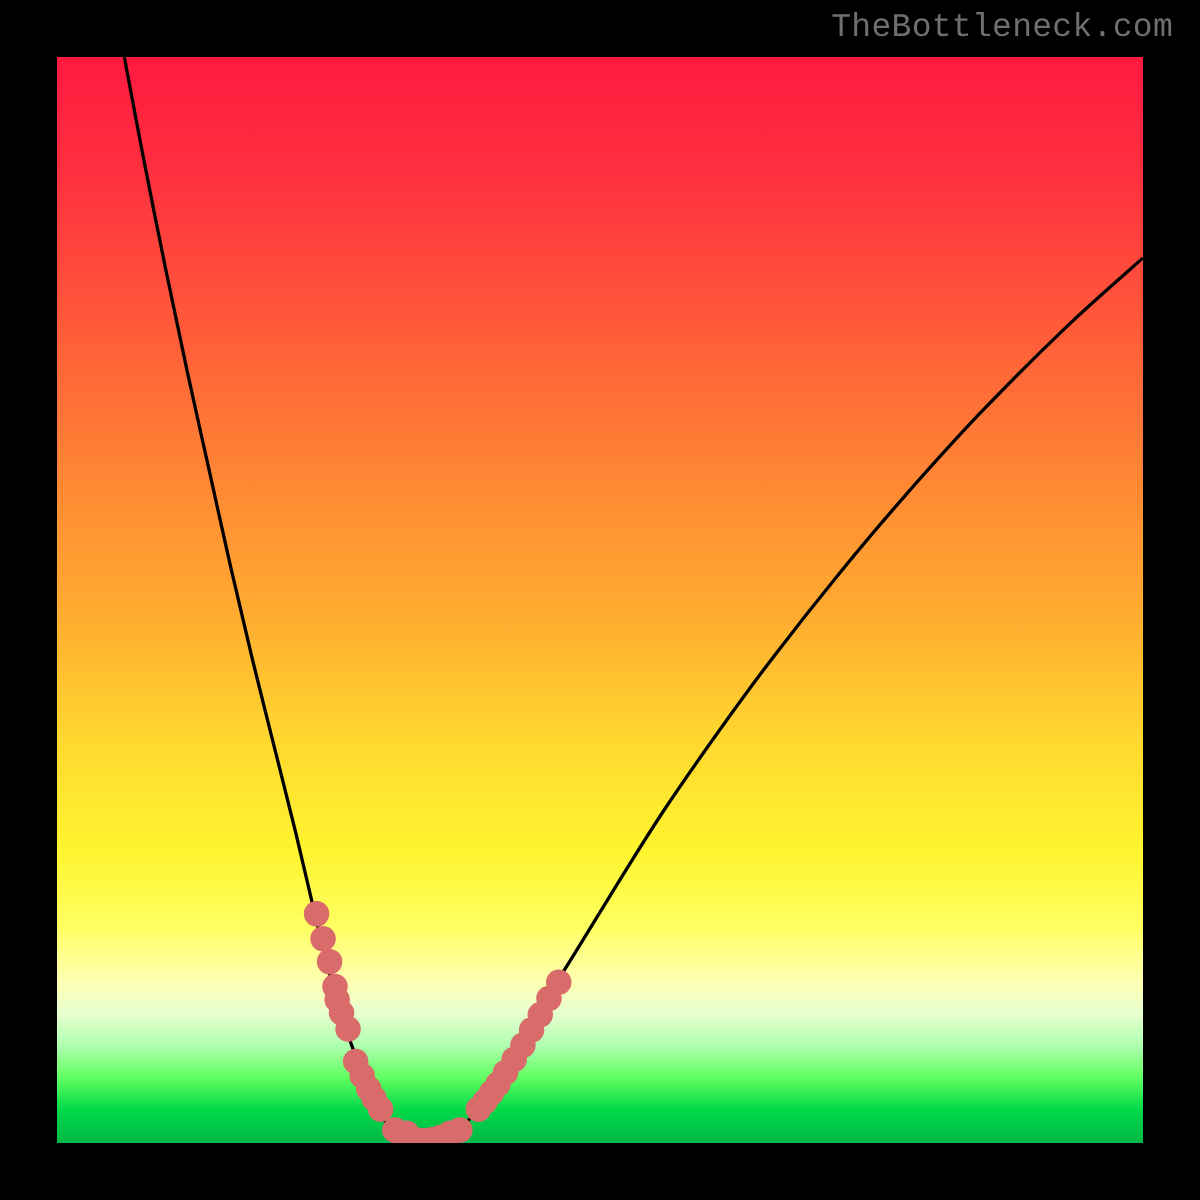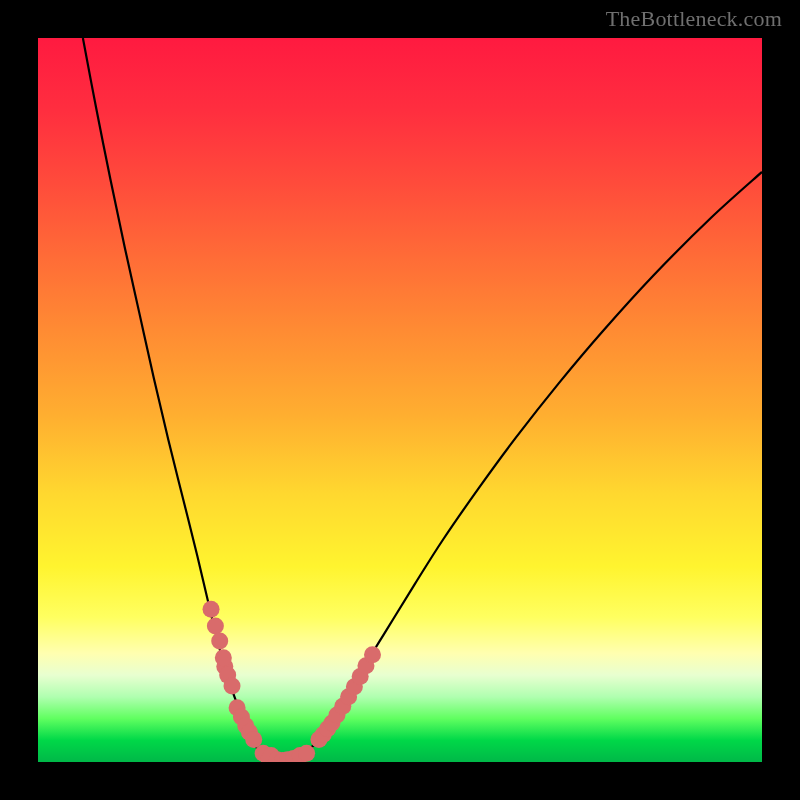--- a/index.html
+++ b/index.html
@@ -43,21 +43,21 @@
   }
   .plot-area svg {
     display: block;
     width: 724px;
     height: 724px;
   }
   .watermark {
     position: absolute;
     top: 6px;
     right: 18px;
-    font-family: Liberation Serif, serif;
+    font-family: Liberation Mono, monospace;
     font-size: 22px;
     color: #6f6f6f;
     letter-spacing: 0.2px;
     user-select: none;
   }
 </style>
 </head>
 <body>
 
 <div class="container">

